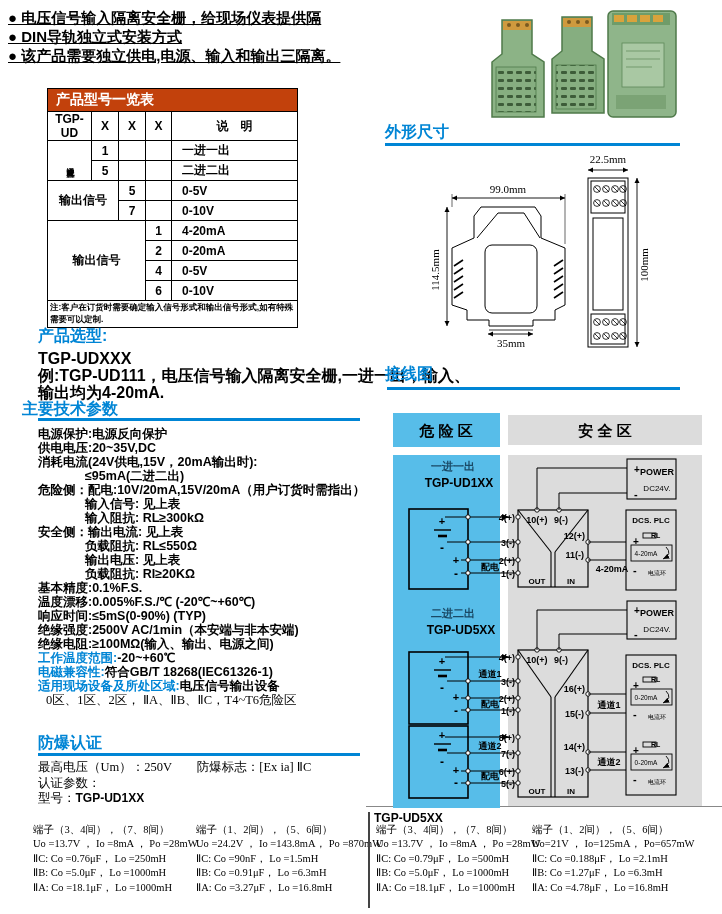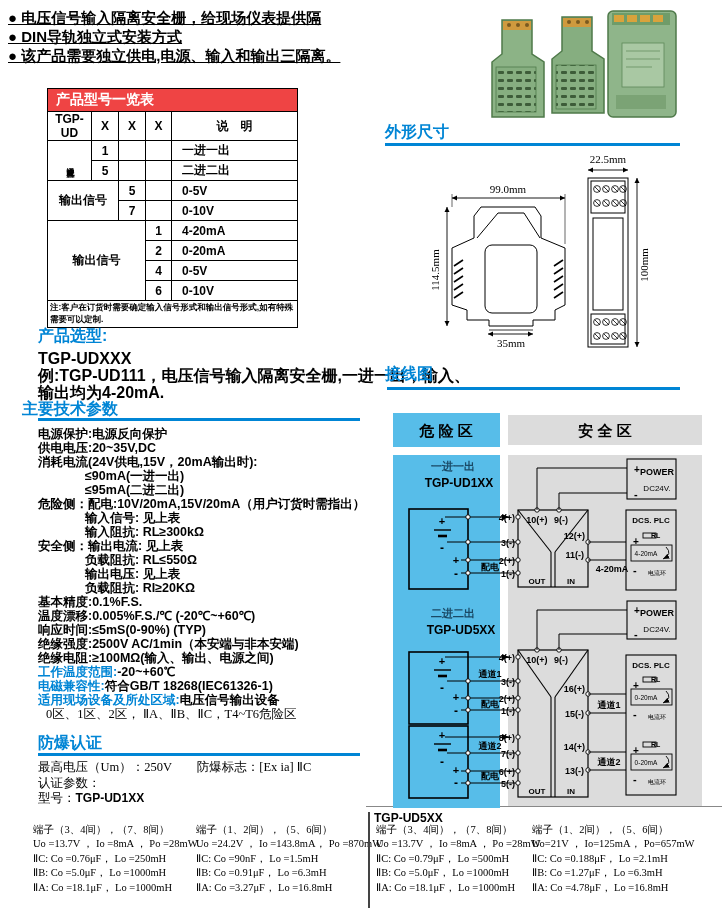--- a/index.html
+++ b/index.html
@@ -9,21 +9,21 @@
   .nowrap{white-space:nowrap;text-decoration:underline;}
   
   #intro{left:8px;top:8px;font-size:15px;font-weight:bold;line-height:19px;}
   
   .h{color:#0085d5;font-weight:bold;font-size:16px;white-space:nowrap;}
   .rule{background:#0085d5;height:3px;}
   
   #model-table{left:47px;top:88px;border-collapse:collapse;table-layout:fixed;width:250px;
                font-size:12px;font-weight:bold;}
   #model-table td{border:1px solid #000;text-align:center;padding:0;height:19px;overflow:hidden;}
-  #model-table td.mt-head{background:#ef4444;color:#fff;text-align:left;font-size:14px;
+  #model-table td.mt-head{background:#c2410c;color:#fff;text-align:left;font-size:14px;
                padding:2px 8px;height:14px;border:1px solid #000;}
   #model-table td.desc{text-align:left;padding-left:10px;}
   #model-table td.note{font-size:8.5px;font-weight:bold;text-align:left;padding:1px 2px;height:14px;}
   .vert{writing-mode:vertical-rl;font-size:8px;line-height:10px;letter-spacing:1px;display:inline-block;}
   
   #selection{left:38px;top:326px;}
   #selection .s-line{font-size:16px;font-weight:bold;line-height:17px;white-space:nowrap;}
   
   #tech-list{left:38px;top:427px;font-size:12.5px;font-weight:bold;}
   .t-line{height:14px;line-height:14px;white-space:nowrap;}
@@ -125,21 +125,20 @@
     </div>
 </div>
 
 <div class="abs h" style="left:22px;top:399px;">主要技术参数</div>
 <div class="abs rule" style="left:38px;top:418px;width:322px;"></div>
 
 <div class="abs" id="tech-list">
     <div class="t-line"><span class="blue"></span><span>电源保护:电源反向保护</span></div>
     <div class="t-line"><span class="blue"></span><span>供电电压:20~35V,DC</span></div>
     <div class="t-line"><span class="blue"></span><span>消耗电流(24V供电,15V，20mA输出时):</span></div>
-    <div class="t-line ind"><span class="blue"></span><span>≤90mA(一进一出)</span></div>
     <div class="t-line ind"><span class="blue"></span><span>≤95mA(二进二出)</span></div>
     <div class="t-line"><span class="blue"></span><span>危险侧：配电:10V/20mA,15V/20mA（用户订货时需指出）</span></div>
     <div class="t-line ind"><span class="blue"></span><span>输入信号: 见上表</span></div>
     <div class="t-line ind"><span class="blue"></span><span>输入阻抗: RL≥300kΩ</span></div>
     <div class="t-line"><span class="blue"></span><span>安全侧：输出电流: 见上表</span></div>
     <div class="t-line ind"><span class="blue"></span><span>负载阻抗: RL≤550Ω</span></div>
     <div class="t-line ind"><span class="blue"></span><span>输出电压: 见上表</span></div>
     <div class="t-line ind"><span class="blue"></span><span>负载阻抗: RI≥20KΩ</span></div>
     <div class="t-line"><span class="blue"></span><span>基本精度:0.1%F.S.</span></div>
     <div class="t-line"><span class="blue"></span><span>温度漂移:0.005%F.S./℃ (-20℃~+60℃)</span></div>

